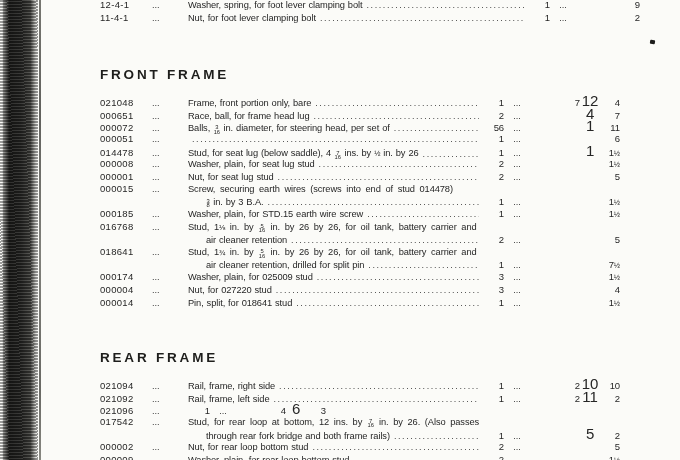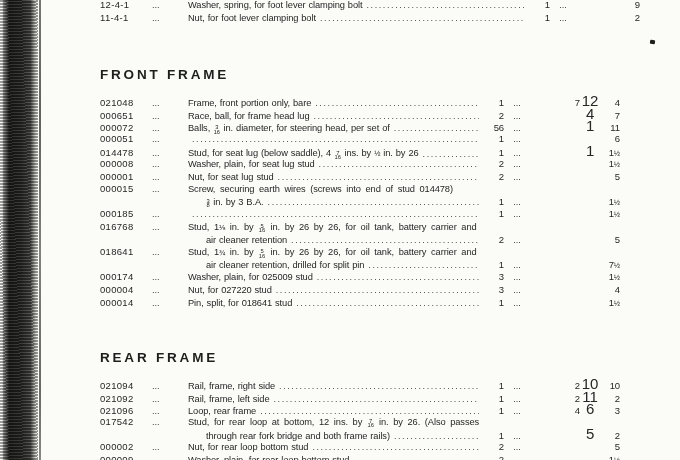--- a/index.html
+++ b/index.html
@@ -199,20 +199,21 @@
             <span class="qty">1</span>
             <span class="qsep">...</span>
             <span class="lb"></span>
             <span class="sh"></span>
             <span class="pn">1<span class="uf">½</span></span>
           </div>
           <div class="tline">
             <span class="part">000185</span>
             <span class="psep">...</span>
             <span class="descwrap">
+              <span class="desc">Washer, plain, for STD.15 earth wire screw</span>
               <span class="leader"></span>
             </span>
             <span class="qty">1</span>
             <span class="qsep">...</span>
             <span class="lb"></span>
             <span class="sh"></span>
             <span class="pn">1<span class="uf">½</span></span>
           </div>
           <div class="tline">
             <span class="part">016768</span>
@@ -320,24 +321,20 @@
             </span>
             <span class="qty">1</span>
             <span class="qsep">...</span>
             <span class="lb">2</span>
             <span class="sh">11</span>
             <span class="pn">2</span>
           </div>
           <div class="tline">
             <span class="part">021096</span>
             <span class="psep">...</span>
-            <span class="descwrap">
-              <span class="desc">Loop, rear frame</span>
-              <span class="leader"></span>
-            </span>
             <span class="qty">1</span>
             <span class="qsep">...</span>
             <span class="lb">4</span>
             <span class="sh">6</span>
             <span class="pn">3</span>
           </div>
           <div class="tline">
             <span class="part">017542</span>
             <span class="psep">...</span>
             <span class="descwrap">

